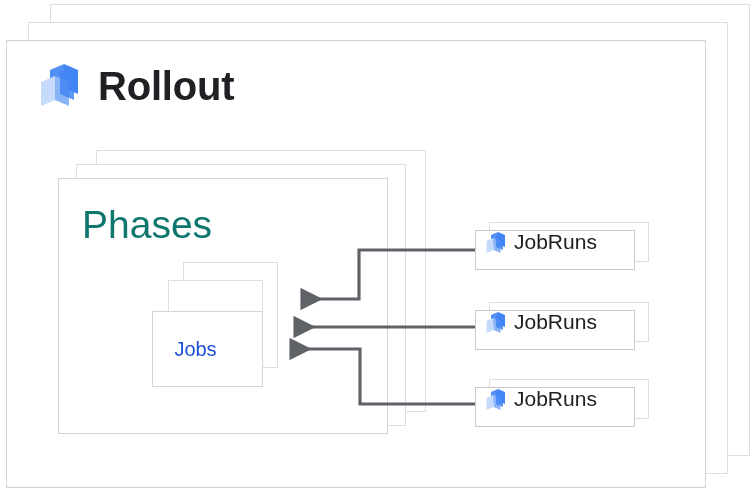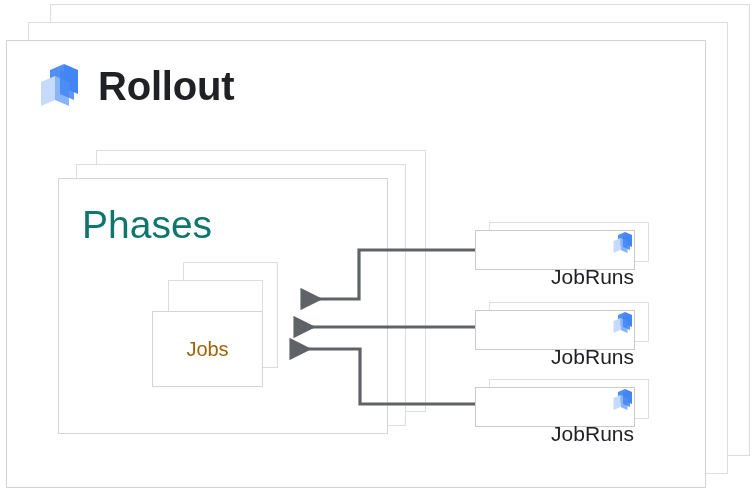--- a/index.html
+++ b/index.html
@@ -68,52 +68,51 @@
     white-space: nowrap;
   }
 
   
   .jobs-shadow-2 { left: 183px; top: 262px; width: 95px; height: 106px; }
   .jobs-shadow-1 { left: 168px; top: 280px; width: 95px; height: 106px; }
   .jobs-main     { left: 152px; top: 311px; width: 111px; height: 76px; }
 
   .jobs-title {
     position: absolute;
-    left: 152px;
+    left: 140px;
     top: 311px;
     width: 111px;
     height: 76px;
     display: flex;
     align-items: center;
     justify-content: center;
     font-size: 20px;
-    color: #a16207;
+    color: #1d4ed8;
   }
 
   
   .jobrun-shadow {
     position: absolute;
     width: 160px;
     height: 40px;
     background: #ffffff;
     border: 1px solid #dcdee0;
     box-sizing: border-box;
   }
   .jobrun-card {
     position: absolute;
     width: 160px;
     height: 40px;
     background: #ffffff;
     border: 1px solid #c8cacc;
     box-sizing: border-box;
     display: flex;
-    align-items: flex-end;
+    align-items: flex-start;
     padding-left: 9px;
     gap: 7px;
-    flex-direction: column;
   }
   .jobrun-label {
     font-size: 21px;
     color: #202124;
     line-height: 1;
     white-space: nowrap;
   }
 
   .jr1-shadow { left: 489px; top: 222px; }
   .jr1-card   { left: 475px; top: 230px; }

